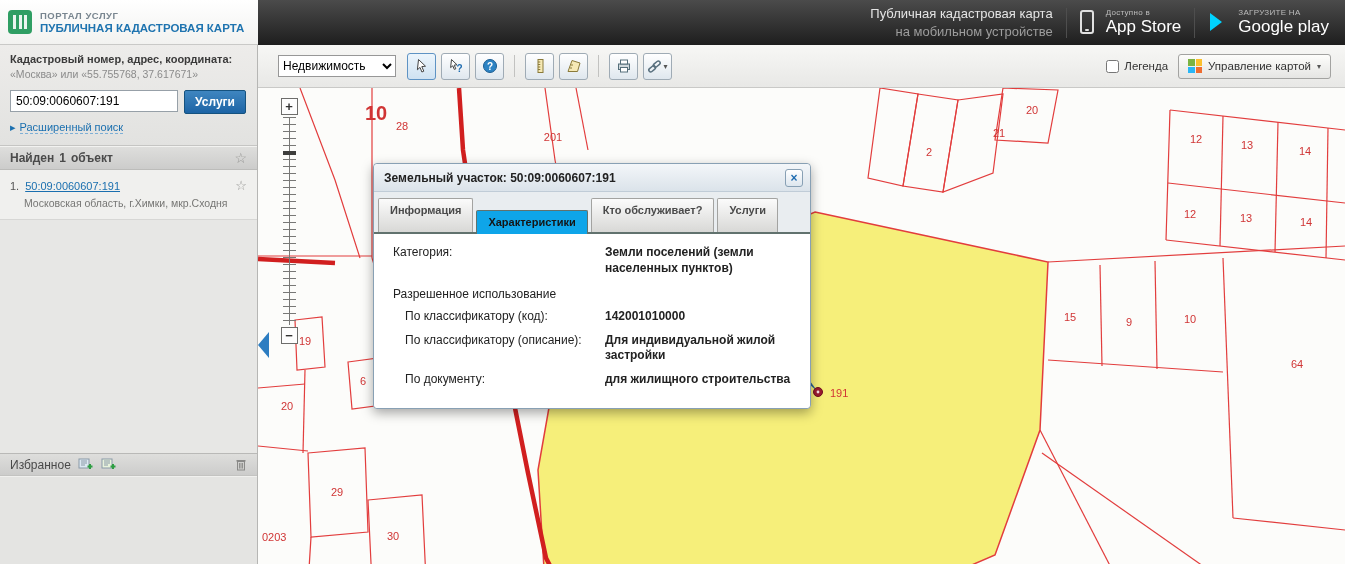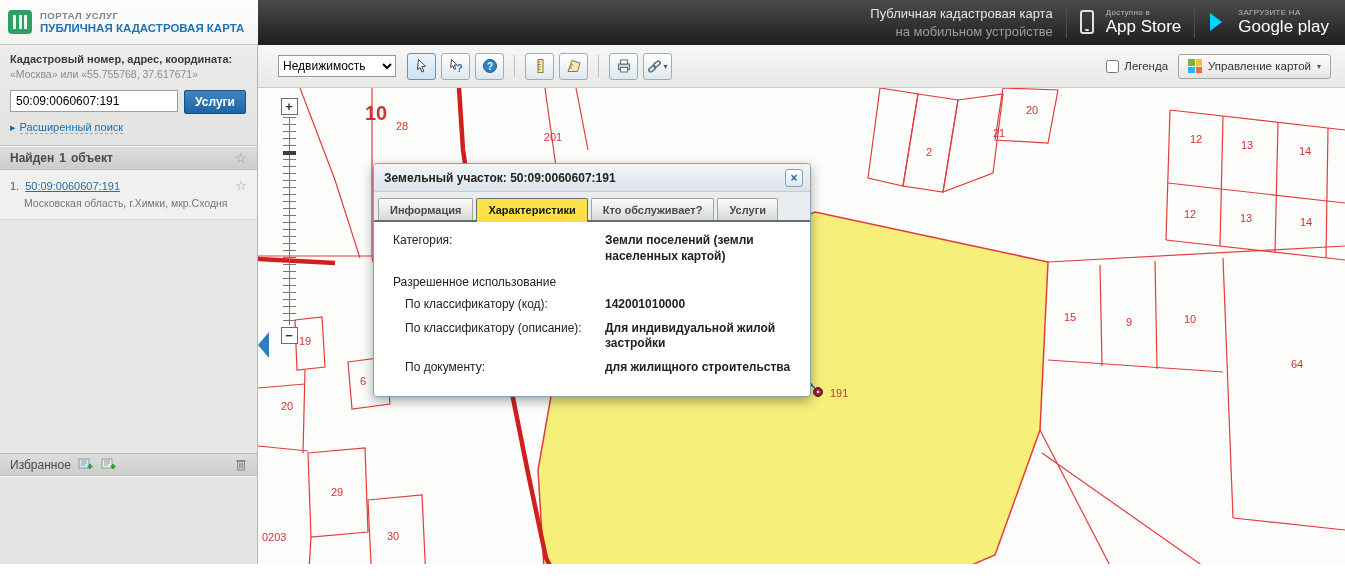--- a/index.html
+++ b/index.html
@@ -94,21 +94,21 @@
 
   .collapse-tab { position:absolute; left:0; top:287px; width:11px; height:26px; background:#2d7dc1; clip-path:polygon(100% 0,100% 100%,0 50%); z-index:6; cursor:pointer; }
 
   
   .popup { position:absolute; left:115px; top:75px; width:438px; z-index:10; background:#fff; border:1px solid #88a0b4; border-radius:4px; box-shadow:0 4px 12px rgba(0,0,0,.35); }
   .popup-header { height:28px; background:linear-gradient(#f3f6f9,#dbe3ea); border-bottom:1px solid #c0ccd7; display:flex; align-items:center; padding:0 7px 0 10px; border-radius:4px 4px 0 0; }
   .popup-title { font-size:12px; font-weight:bold; color:#222; }
   .popup-close { margin-left:auto; width:18px; height:18px; border:1px solid #88a0b4; border-radius:3px; background:linear-gradient(#ffffff,#dde6ee); color:#1f6cb0; font-size:12px; font-weight:bold; line-height:14px; text-align:center; cursor:pointer; padding:0; font-family:inherit; }
   .popup-tabs { padding:6px 4px 0; background:#e9edf0; border-bottom:2px solid #61726e; display:flex; gap:3px; }
   .tab { font-size:11px; font-weight:bold; color:#4a4a4a; padding:5px 11px 4px; background:linear-gradient(#fbfbfb,#d8d8d6); border:1px solid #a3a3a1; border-bottom:none; border-radius:2px 2px 0 0; cursor:pointer; white-space:nowrap; }
-  .tab.active { background:#fde047; color:#151515; border-color:#61726e; margin-bottom:-2px; padding-bottom:6px; }
+  .tab.active { background:#0ea5e9; color:#151515; border-color:#61726e; margin-bottom:-2px; padding-bottom:6px;margin-top:12px; }
   .popup-body { padding:11px 19px 12px; font-size:12px; color:#222; background:#fff; border-radius:0 0 4px 4px; min-height:123px; }
   .prow { display:flex; margin-bottom:8px; }
   .plabel2 { flex:0 0 212px; }
   .prow.sub .plabel2 { padding-left:12px; }
   .pvalue { flex:1; font-weight:bold; line-height:1.3; }
   .psection { margin:11px 0 8px; }
 </style>
 </head>
 <body>
 
@@ -389,21 +389,21 @@
           </div>
           <div class="popup-tabs">
             <div class="tab">Информация</div>
             <div class="tab active">Характеристики</div>
             <div class="tab">Кто обслуживает?</div>
             <div class="tab">Услуги</div>
           </div>
           <div class="popup-body">
             <div class="prow">
               <span class="plabel2">Категория:</span>
-              <span class="pvalue">Земли поселений (земли населенных картой)</span>
+              <span class="pvalue">Земли поселений (земли населенных пунктов)</span>
             </div>
             <div class="psection">Разрешенное использование</div>
             <div class="prow sub">
               <span class="plabel2">По классификатору (код):</span>
               <span class="pvalue">142001010000</span>
             </div>
             <div class="prow sub">
               <span class="plabel2">По классификатору (описание):</span>
               <span class="pvalue">Для индивидуальной жилой застройки</span>
             </div>

